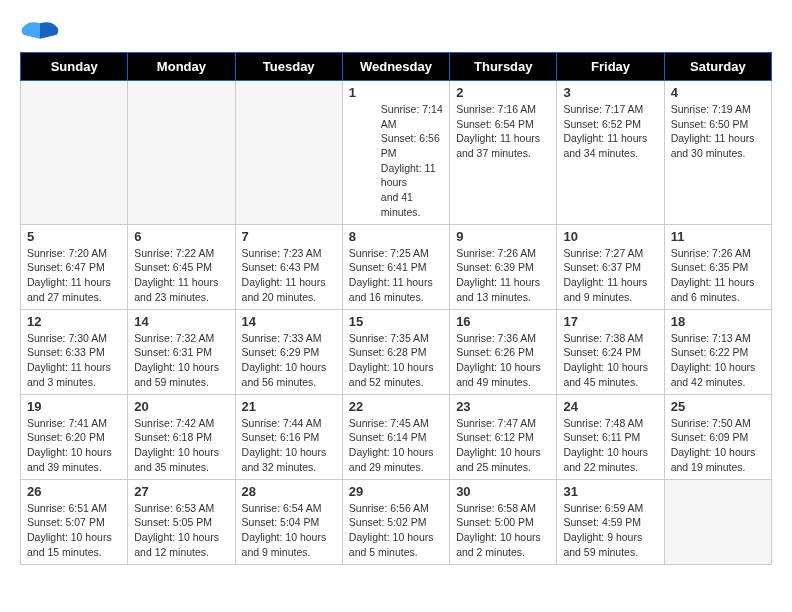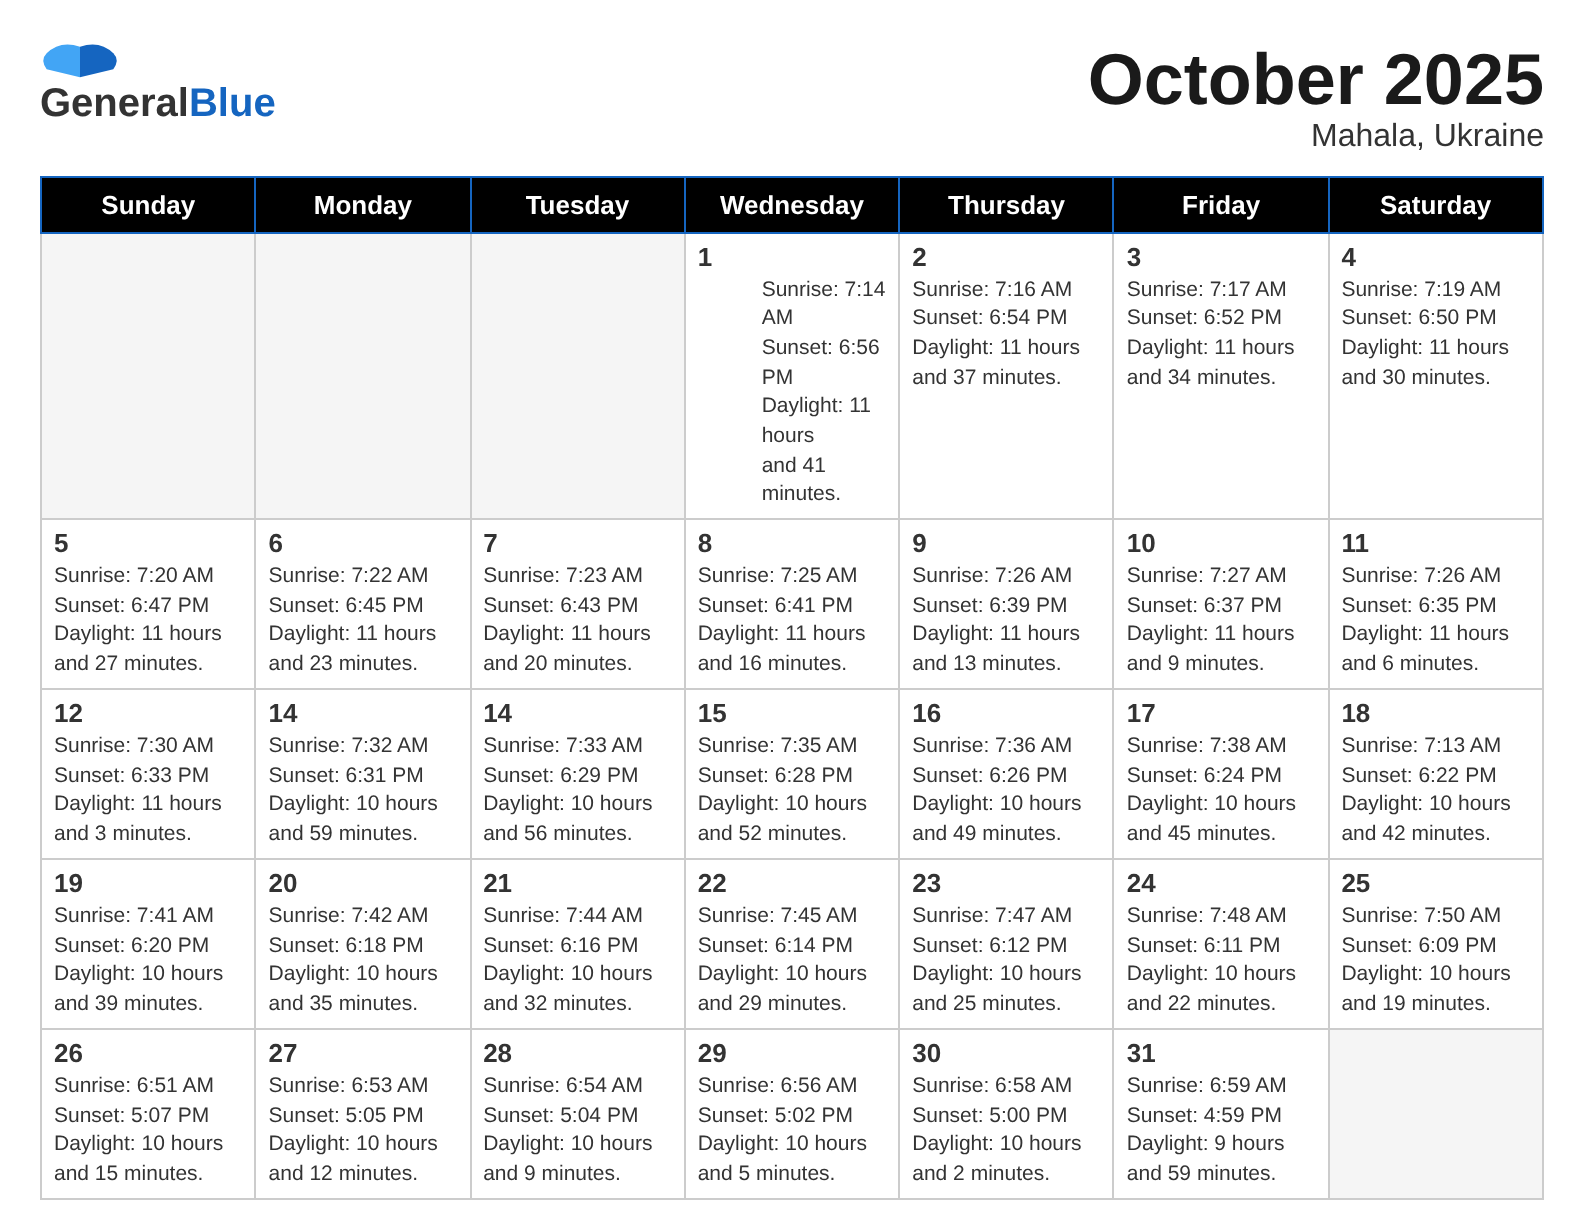--- a/index.html
+++ b/index.html
@@ -84,27 +84,20 @@
   </style>
 </head>
 <body>
 
 <div class="header-section">
   <div class="logo">
     <svg class="logo-icon" viewBox="0 0 60 30" xmlns="http://www.w3.org/2000/svg">
       <path d="M30 5 Q45 0 55 10 Q60 15 55 22 L30 28 Z" fill="#1565c0"></path>
       <path d="M30 5 Q15 0 5 10 Q0 15 5 22 L30 28 Z" fill="#42a5f5"></path>
     </svg>
-    <div style="font-size:20px;font-weight:bold;line-height:1;">
-      <span style="color:#333;">General</span><span style="color:#1565c0;">Blue</span>
-    </div>
-  </div>
-  <div class="title-section">
-    <div class="month-title">October 2025</div>
-    <div class="subtitle">Mahala, Ukraine</div>
   </div>
 </div>
 
 <table class="calendar">
   <thead>
     <tr>
     <th>Sunday</th>
         <th>Monday</th>
         <th>Tuesday</th>
         <th>Wednesday</th>

